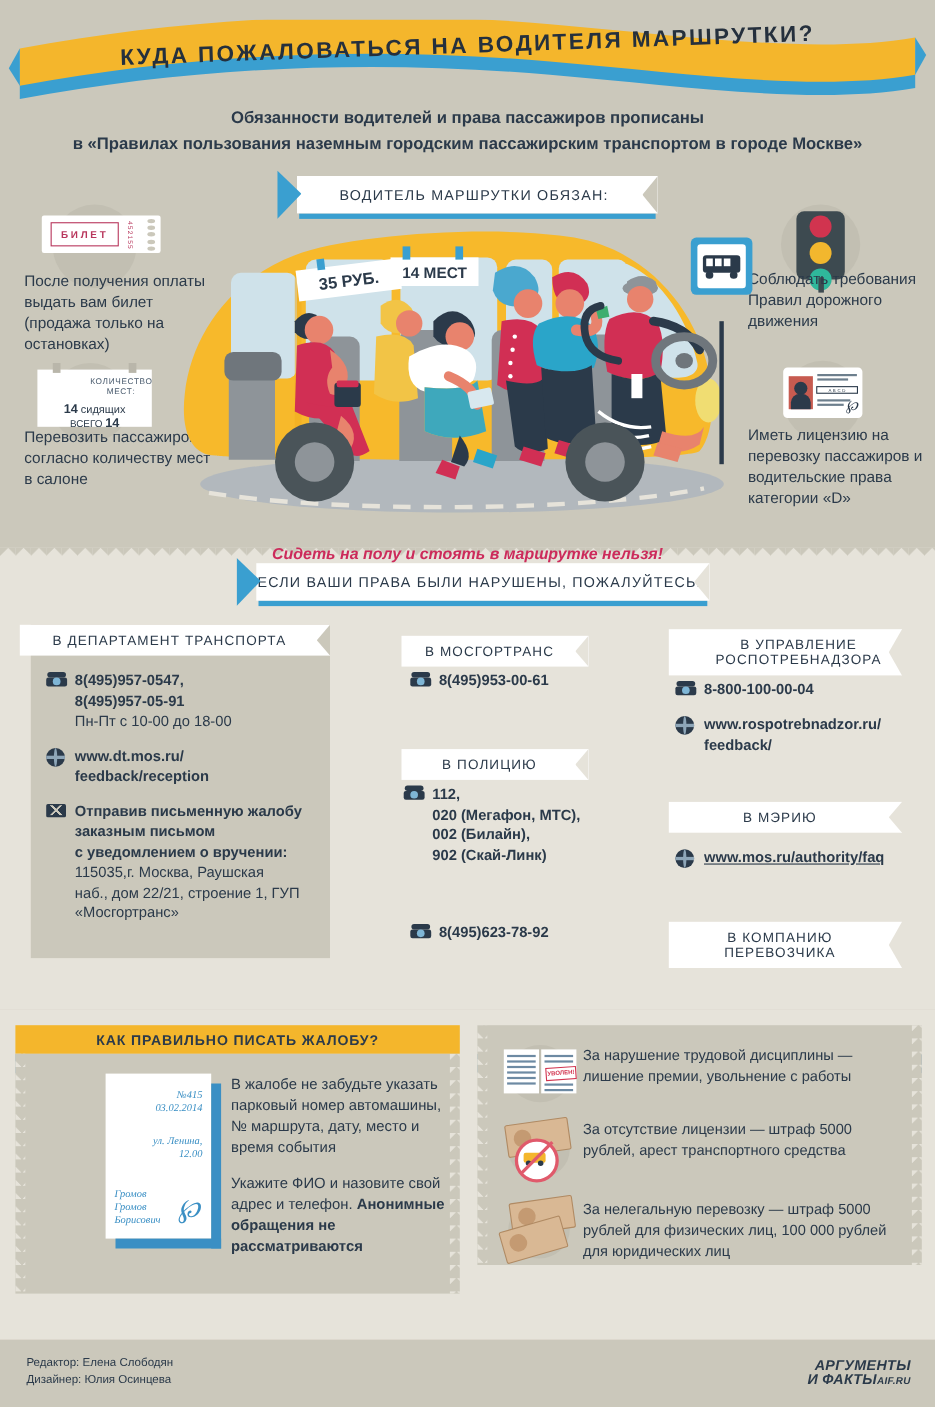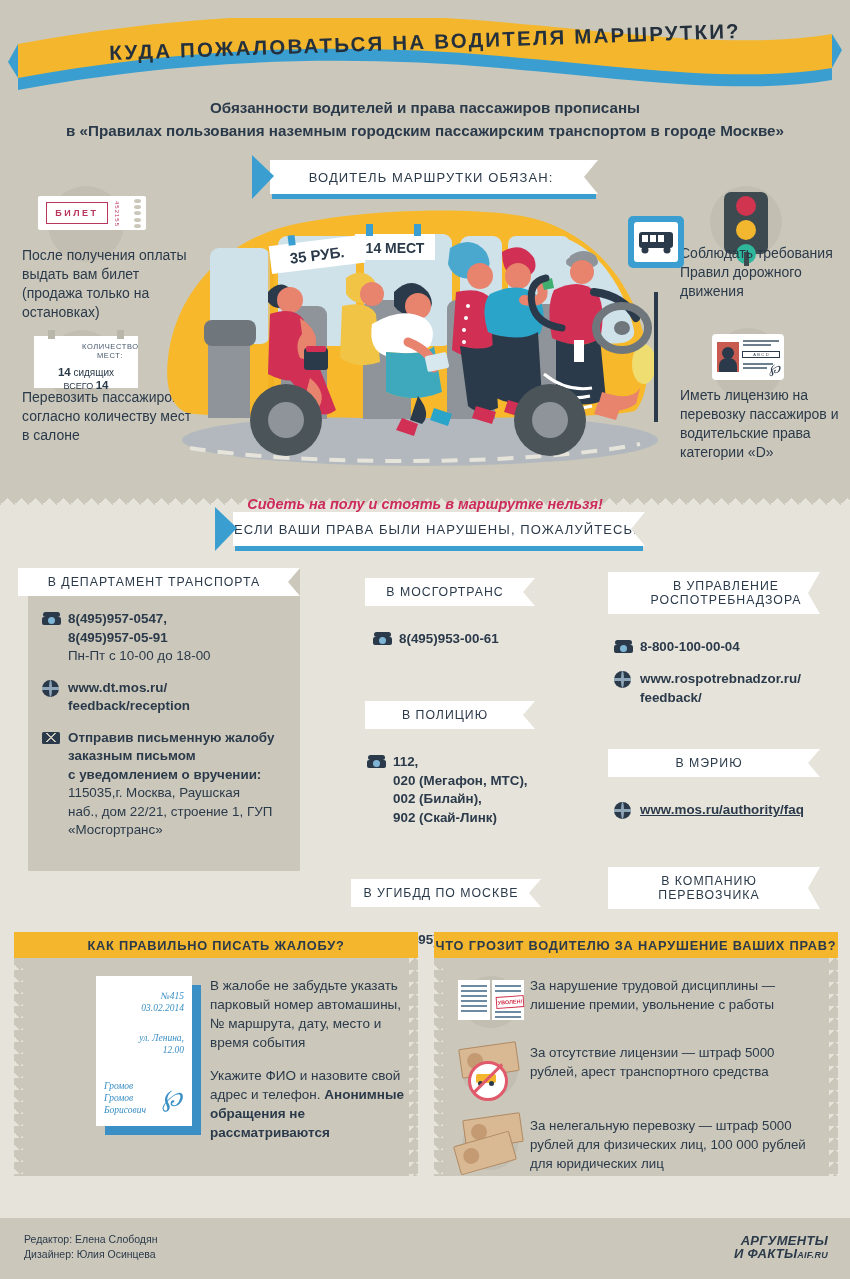--- a/index.html
+++ b/index.html
@@ -57,21 +57,21 @@
 
   .flag-driver{left:252px;top:160px;}
   .flag-driver .fl-body{width:328px;}
   .flag-driver .fl-shadow{width:324px;}
 
   .flag-rights{left:215px;top:512px;}
   .flag-rights .fl-body{width:412px;}
   .flag-rights .fl-shadow{width:408px;}
 
   
-  .cflag{position:relative;height:28px;margin-bottom:24px;}
+  .cflag{position:relative;height:28px;margin-bottom:4px;}
   .cflag .cf-body{position:absolute;left:0;top:0;height:100%;background:#fff;
     display:flex;align-items:center;justify-content:center;box-sizing:border-box;
     padding:0 20px 0 10px;font-size:12.3px;letter-spacing:1px;color:#2b3a4a;
     text-align:center;line-height:14px;}
   .cflag .cf-notch{position:absolute;top:0;width:12px;height:100%;
     clip-path:polygon(100% 0,100% 100%,0 50%);}
   .cflag.two{height:42px;}
   .cflag.two .cf-body{flex-direction:column;justify-content:center;}
 
   
@@ -529,24 +529,20 @@
         <div class="tx bold">
           <div>112,</div>
           <div>020 (Мегафон, МТС),</div>
           <div>002 (Билайн),</div>
           <div>902 (Скай-Линк)</div>
         </div>
       </div>
     </div>
 
     <div class="blk">
-      <div class="cflag">
-        <div class="cf-body" style="left:6px;width:190px;">В УГИБДД ПО МОСКВЕ</div>
-        <div class="cf-notch" style="left:184px;background:#e6e3da;"></div>
-      </div>
       <div class="crow" style="padding-left:28px;">
         <div class="ic"><span class="ic-phone"><span class="handle"></span><span class="base"></span><span class="dial"></span></span></div>
         <div class="tx bold">8(495)623-78-92</div>
       </div>
     </div>
   </div>
 
   <div class="col-right">
 
     <div class="blk" style="margin-bottom:42px;">
@@ -621,21 +617,20 @@
       <div class="ptext">
         <p>В жалобе не забудьте указать парковый номер автомашины, № маршрута, дату, место и время события</p>
         <p>
           <span>Укажите ФИО и назовите свой адрес и телефон. </span><b>Анонимные обращения не рассматриваются</b>
         </p>
       </div>
     </div>
   </div>
 
   <div class="panel panel-right">
-    <div class="panel-head">ЧТО ГРОЗИТ ВОДИТЕЛЮ ЗА НАРУШЕНИЕ ВАШИХ ПРАВ?</div>
     <div class="panel-arrow"></div>
     <div class="panel-arrow right"></div>
     <div class="panel-body">
       <div class="zz-left"></div>
       <div class="zz-right"></div>
 
       <div style="padding:16px 18px 0 18px;">
 
         <div class="prow">
           <div class="pic">

